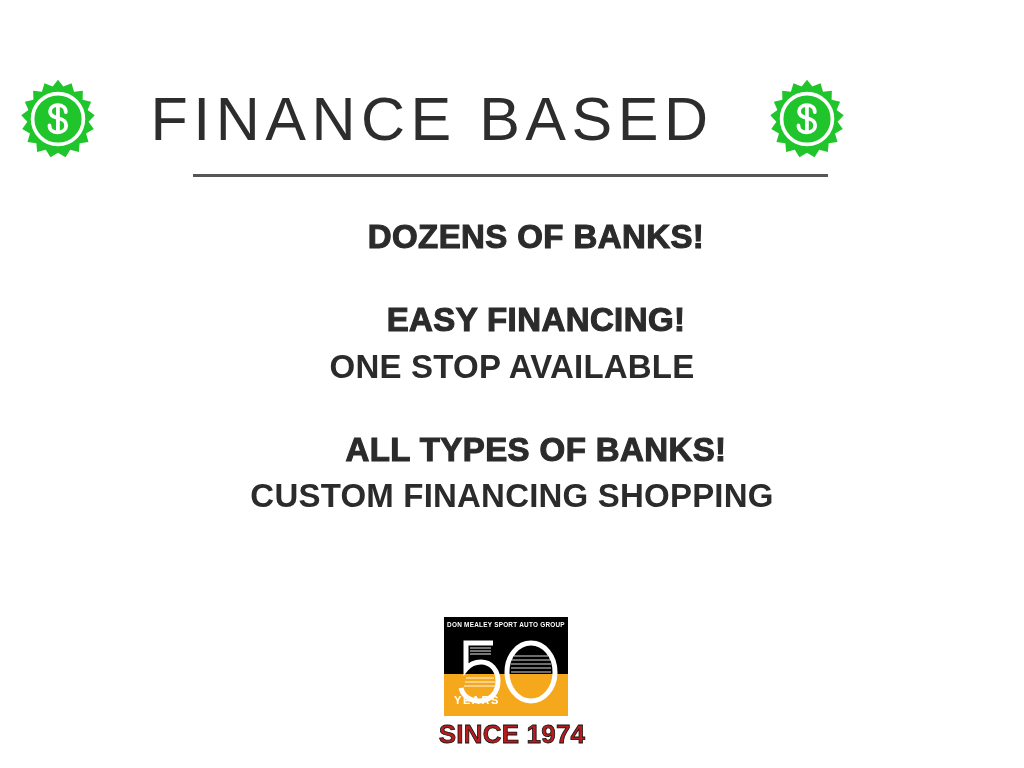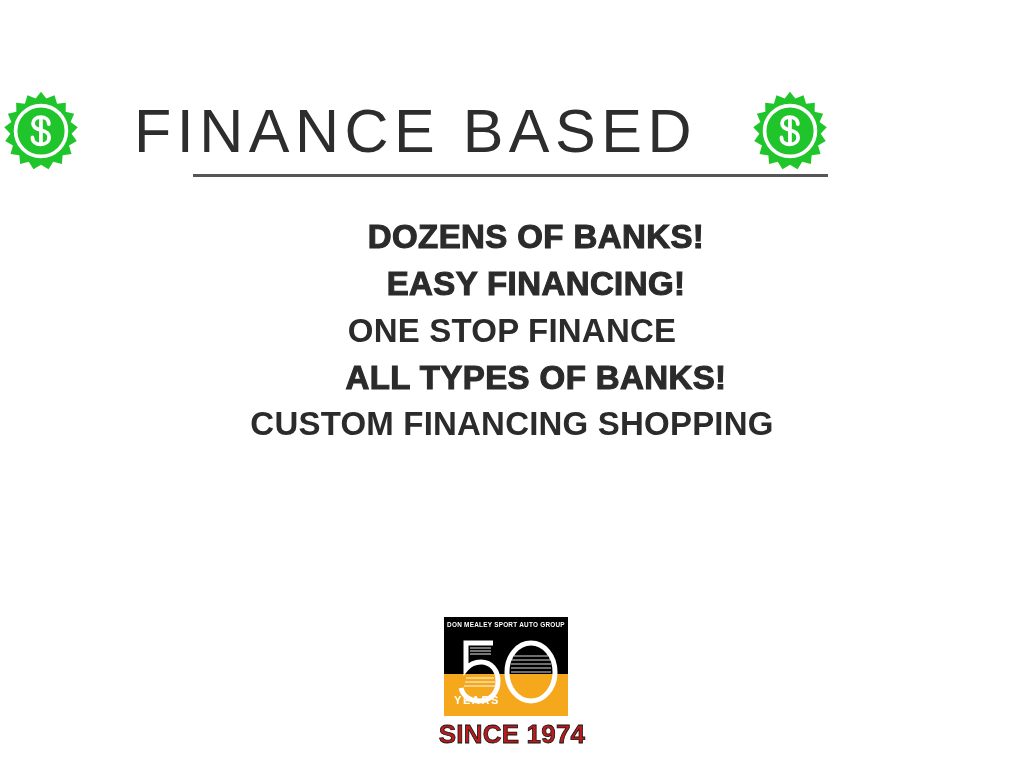--- a/index.html
+++ b/index.html
@@ -15,26 +15,27 @@
   .slide {
     position:relative;
     width:1024px;
     height:768px;
     background:#ffffff;
   }
 
   
   .header {
     position:absolute;
-    top:76px;
+    top:64px;
     left:0;
     width:864px;
     height:110px;
     display:flex;
     align-items:center;
+    justify-content:center;
   }
 
   .gear-icon { width:82px; height:82px; flex:0 0 82px; display:block; }
 
   .title {
     flex:0 0 auto;
     font-family:"Liberation Sans", sans-serif;
     font-size:61px;
     font-weight:400;
     letter-spacing:5.5px;
@@ -57,21 +58,21 @@
   
   .body-copy {
     position:absolute;
     top:214px;
     left:0;
     width:1024px;
     text-align:center;
   }
 
   .blk { margin-bottom:0; }
-  .blk.gap { }
+  .blk.gap { margin-top:36px; }
 
   .line-strong {
     font-family:"Liberation Sans", sans-serif;
     font-weight:bold;
     font-size:33px;
     letter-spacing:0.4px;
     color:#2b2b2b;
     line-height:1.42;
     white-space:nowrap;
     padding-left:48px;
@@ -208,21 +209,21 @@
   <div class="divider"></div>
 
   <div class="body-copy">
 
     <div class="blk">
       <div class="line-strong">DOZENS OF BANKS!</div>
     </div>
 
     <div class="blk gap">
       <div class="line-strong">EASY FINANCING!</div>
-      <div class="line-regular">ONE STOP FINANCE</div>
+      <div class="line-regular">ONE STOP AVAILABLE</div>
     </div>
 
     <div class="blk gap">
       <div class="line-strong">ALL TYPES OF BANKS!</div>
       <div class="line-regular">CUSTOM FINANCING SHOPPING</div>
     </div>
   </div>
 
   <div class="logo-wrap">
 

